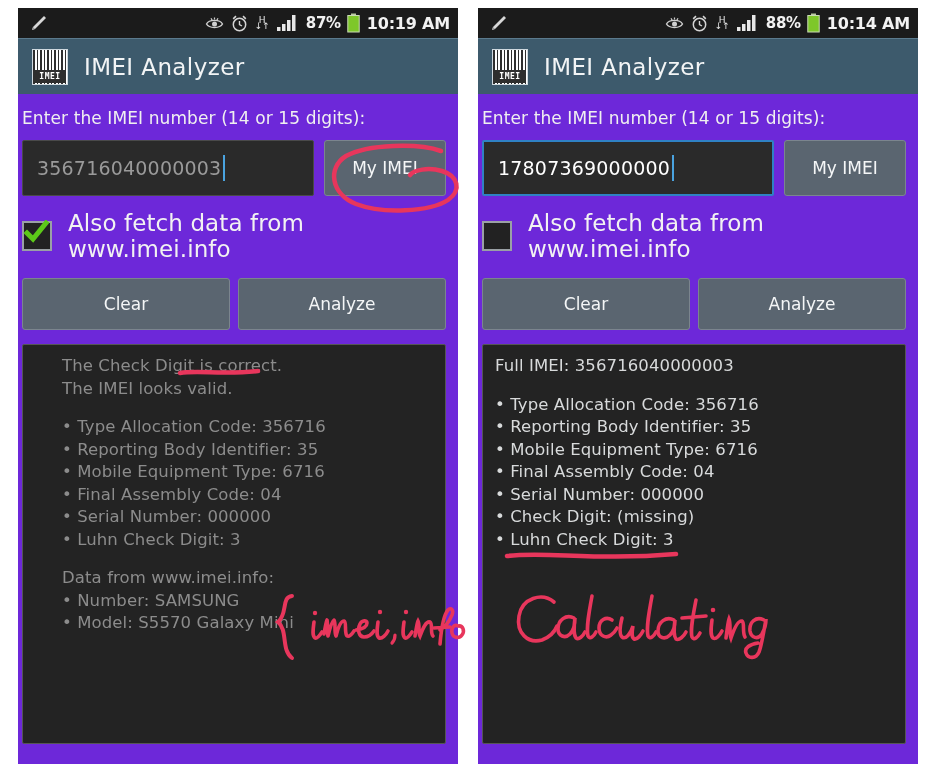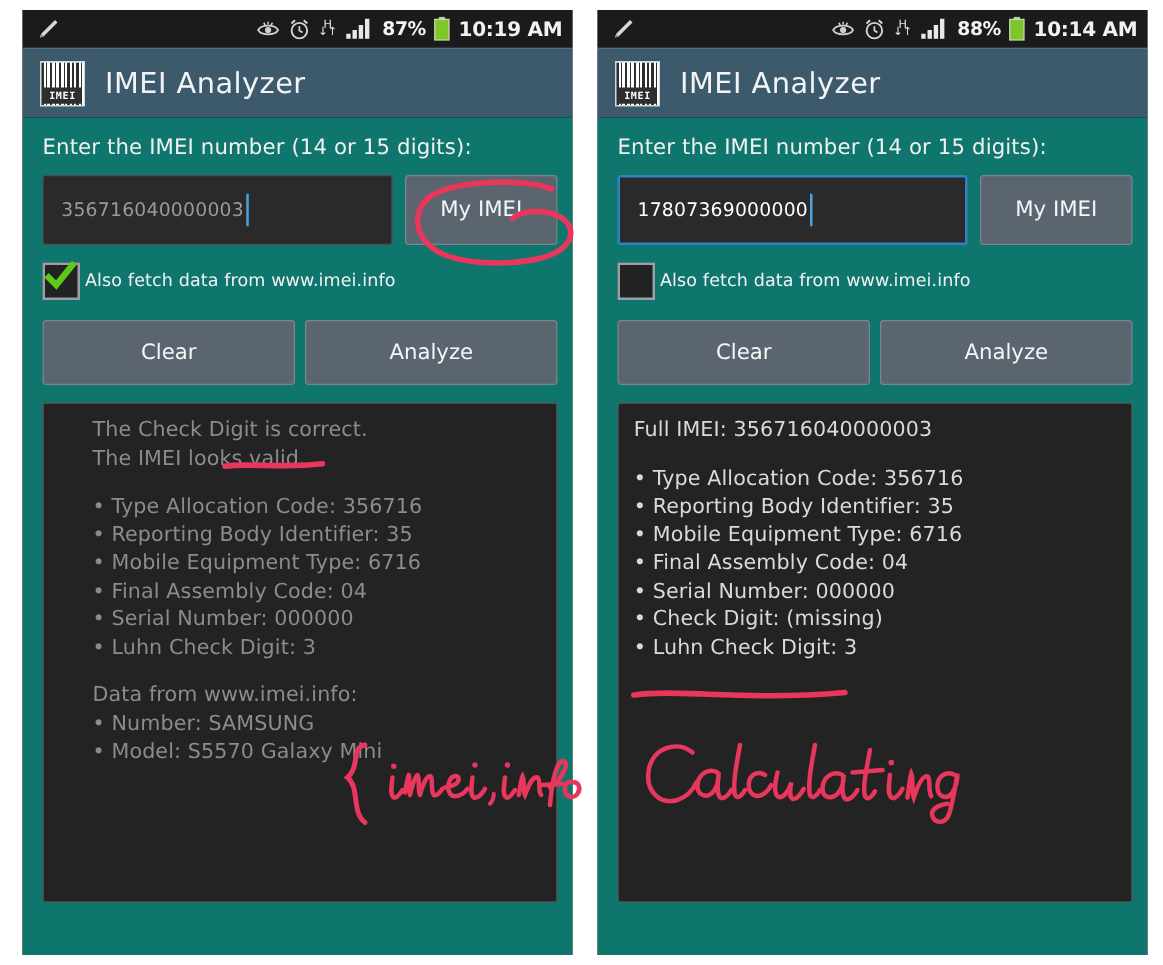--- a/index.html
+++ b/index.html
@@ -121,22 +121,22 @@
   .app-title {
     margin-left: 16px;
     color: #f2f4f5;
     font-family: "DejaVu Sans", sans-serif;
     font-size: 23px;
     letter-spacing: 0.4px;
   }
 
   
   .content {
-    background: #0f766e;
-    padding: 14px 12px 0 16px;
+    background: #6d28d9;
+    padding: 14px 12px 0 4px;
     box-sizing: border-box;
     height: 670px;
   }
 
   .field-label {
     color: #f0f0f0;
     font-family: "DejaVu Sans", sans-serif;
     font-size: 17px;
     letter-spacing: 0.1px;
     margin-bottom: 12px;
@@ -158,21 +158,21 @@
     align-items: center;
     padding-left: 14px;
     box-sizing: border-box;
     position: relative;
   }
   .imei-input.focused {
     border: 2px solid #2f81c4;
   }
   .imei-value {
     font-family: "DejaVu Sans", sans-serif;
-    font-size: 15px;
+    font-size: 19px;
     color: #9a9a9a;
     letter-spacing: 0.2px;
   }
   .imei-input.focused .imei-value { color: #ffffff; }
   .caret {
     display: inline-block;
     width: 2px;
     height: 26px;
     background: #4aa3df;
     margin-left: 2px;
@@ -202,24 +202,24 @@
   .checkbox {
     width: 30px;
     height: 30px;
     flex: 0 0 30px;
     background: #222222;
     border: 2px solid #9aa0a5;
     box-sizing: border-box;
     position: relative;
   }
   .check-label {
-    margin-left: 4px;
+    margin-left: 16px;
     color: #f2f2f2;
     font-family: "DejaVu Sans", sans-serif;
-    font-size: 14px;
+    font-size: 23px;
     letter-spacing: 0.1px;
   }
 
   
   .btn-row {
     display: flex;
     gap: 8px;
     margin-top: 16px;
   }
   .action-btn {

